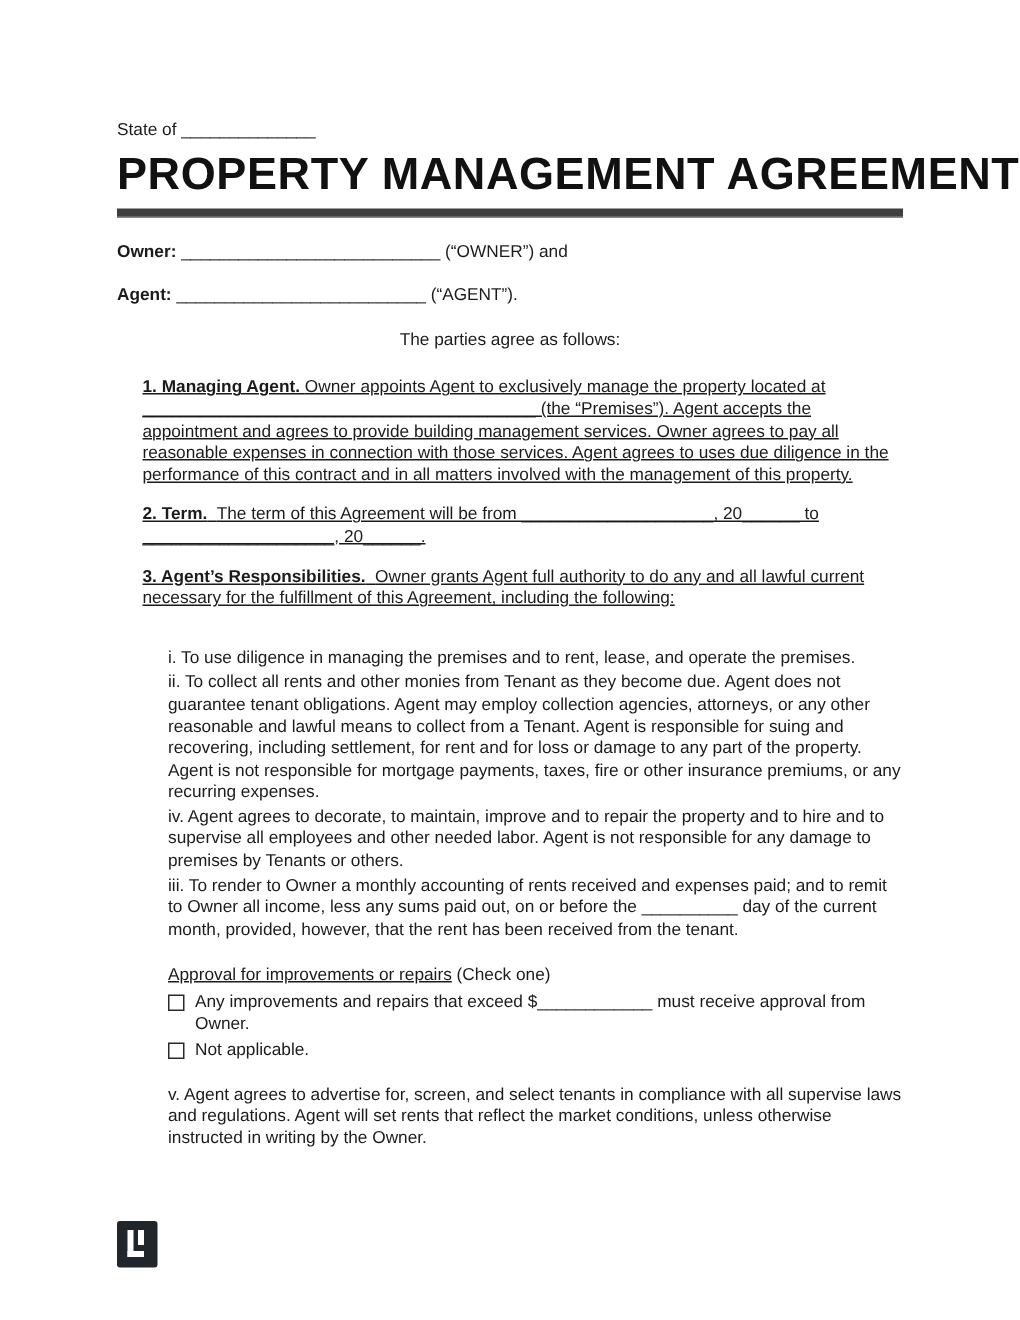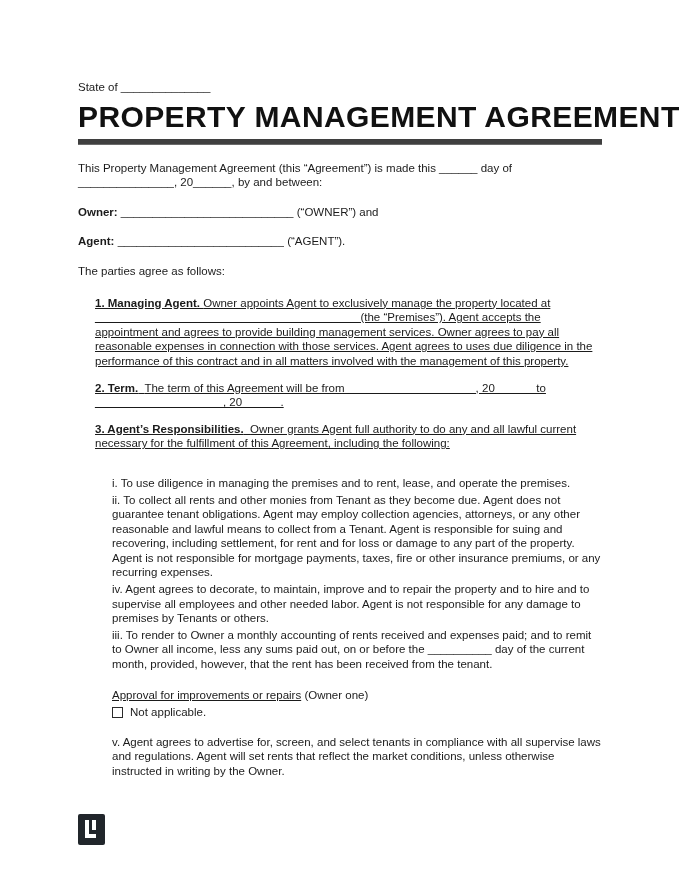--- a/index.html
+++ b/index.html
@@ -33,21 +33,21 @@
     height:6px;
     background:#3f3f3f;
     border-bottom:1px solid #6a6a6a;
     margin-bottom:16px;
   }
   .para {
     font-size:11.5px;
     line-height:14.6px;
   }
   .mb { margin-bottom:15px; }
-  .mb-lg { margin-bottom:17px; }
+  .mb-lg { margin-bottom:17px;text-align:center; }
   .clause { margin-left:17px; margin-bottom:12px;text-decoration:underline; }
   .clause-3 { margin-bottom:25px; }
   .clause b, .party-line b { font-weight:bold; }
   .subitem { margin-left:34px; margin-bottom:2px; }
   .subitem-gap { margin-top:8px; }
   .approval-block { margin-left:34px; margin-top:16px; }
   .approval-head { margin-bottom:2px; }
   .approval-head .u { text-decoration:underline; }
   .check-row {
     display:flex;
@@ -77,42 +77,45 @@
 </head>
 <body>
 
 <div class="page">
 
   <div class="state-line para">State of ______________</div>
 
   <h1 class="title">PROPERTY MANAGEMENT AGREEMENT</h1>
   <div class="title-rule"></div>
 
-  <p class="para mb">This Property Management Agreement (this “Agreement”) is made this ______ day of _______________, 20______, by and between:</p>
 
   <p class="para mb party-line"><b>Owner:</b> <span>___________________________</span> <span>(“OWNER”) and</span></p>
 
   <p class="para mb party-line"><b>Agent:</b> <span>__________________________</span> <span>(“AGENT”).</span></p>
 
   <p class="para mb-lg">The parties agree as follows:</p>
 
   <p class="para clause"><b>1. Managing Agent.</b> <span>Owner appoints Agent to exclusively manage the property located at _________________________________________ (the “Premises”). Agent accepts the appointment and agrees to provide building management services. Owner agrees to pay all reasonable expenses in connection with those services. Agent agrees to uses due diligence in the performance of this contract and in all matters involved with the management of this property.</span></p>
 
   <p class="para clause"><b>2. Term.</b>&nbsp; <span>The term of this Agreement will be from ____________________, 20______ to ____________________, 20______.</span></p>
 
   <p class="para clause clause-3"><b>3. Agent’s Responsibilities.</b>&nbsp; <span>Owner grants Agent full authority to do any and all lawful current necessary for the fulfillment of this Agreement, including the following:</span></p>
 
   <p class="para subitem subitem-gap">i. To use diligence in managing the premises and to rent, lease, and operate the premises.</p>
   <p class="para subitem">ii. To collect all rents and other monies from Tenant as they become due. Agent does not guarantee tenant obligations. Agent may employ collection agencies, attorneys, or any other reasonable and lawful means to collect from a Tenant. Agent is responsible for suing and recovering, including settlement, for rent and for loss or damage to any part of the property. Agent is not responsible for mortgage payments, taxes, fire or other insurance premiums, or any recurring expenses.</p>
   <p class="para subitem">iv. Agent agrees to decorate, to maintain, improve and to repair the property and to hire and to supervise all employees and other needed labor. Agent is not responsible for any damage to premises by Tenants or others.</p>
   <p class="para subitem">iii. To render to Owner a monthly accounting of rents received and expenses paid; and to remit to Owner all income, less any sums paid out, on or before the __________ day of the current month, provided, however, that the rent has been received from the tenant.</p>
 
   <div class="approval-block">
-    <p class="para approval-head"><span class="u">Approval for improvements or repairs</span><span> (Owner one)</span></p>
+    <p class="para approval-head"><span class="u">Approval for improvements or repairs</span><span> (Check one)</span></p>
 
+    <div class="check-row">
+      <span class="checkbox"></span>
+      <span class="para check-label">Any improvements and repairs that exceed $____________ must receive approval from Owner.</span>
+    </div>
 
     <div class="check-row">
       <span class="checkbox"></span>
       <span class="para check-label">Not applicable.</span>
     </div>
   </div>
 
   <p class="para subitem-v">v. Agent agrees to advertise for, screen, and select tenants in compliance with all supervise laws and regulations. Agent will set rents that reflect the market conditions, unless otherwise instructed in writing by the Owner.</p>
 
   <div class="logo">

